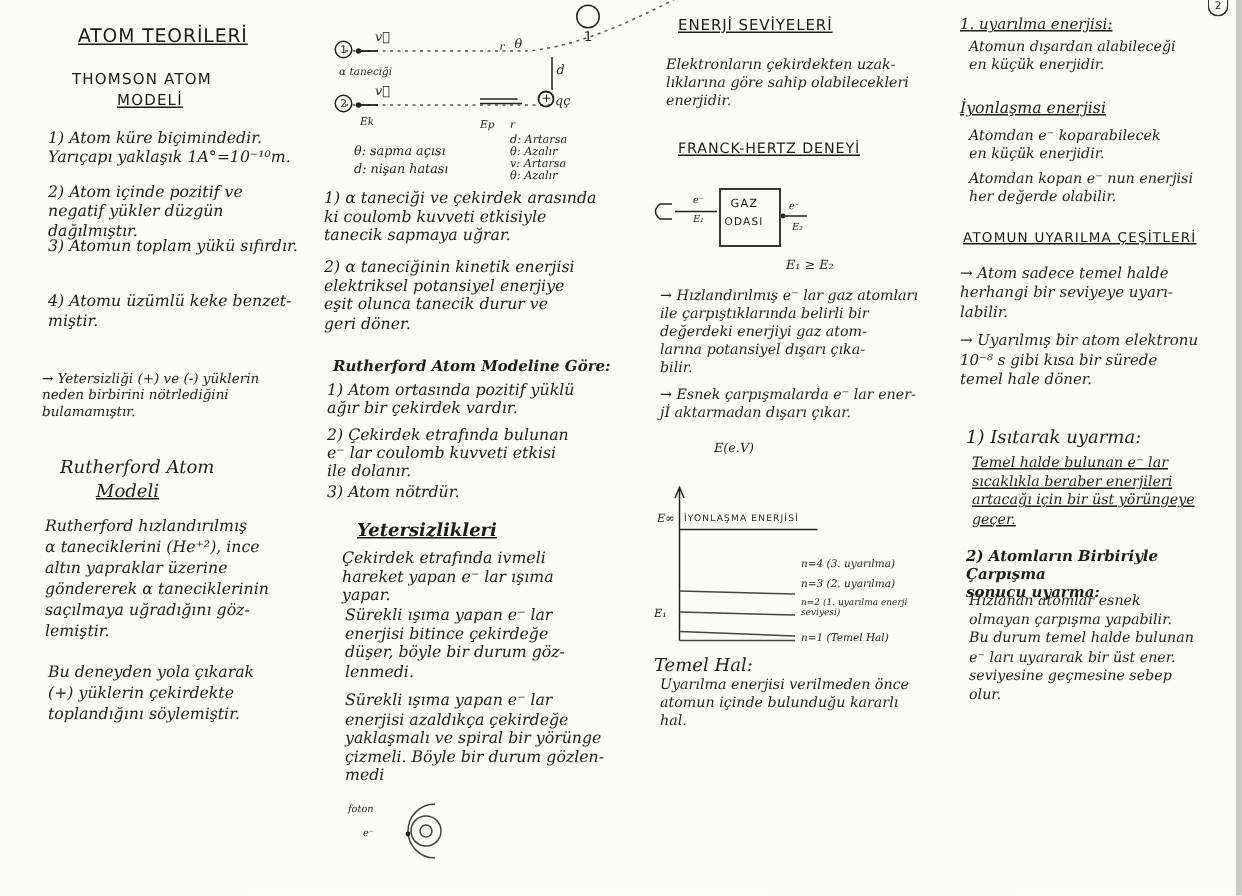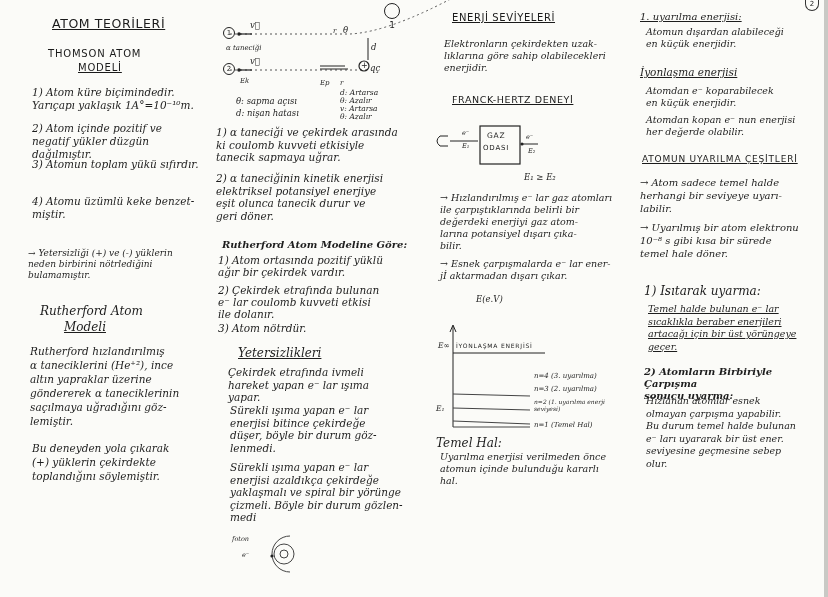--- a/index.html
+++ b/index.html
@@ -98,21 +98,21 @@
 geri döner.</div>
 
   <div class="t hw" style="left:222px;top:238px;font-weight:bold;font-size:10px;">Rutherford Atom Modeline Göre:</div>
   <div class="t hw" style="left:218px;top:254px;line-height:12px;">1) Atom ortasında pozitif yüklü
 ağır bir çekirdek vardır.</div>
   <div class="t hw" style="left:218px;top:284px;line-height:12px;">2) Çekirdek etrafında bulunan
 e⁻ lar coulomb kuvveti etkisi
 ile dolanır.</div>
   <div class="t hw" style="left:218px;top:322px;">3) Atom nötrdür.</div>
 
-  <div class="t hw big u" style="left:238px;top:346px;font-weight:normal;">Yetersizlikleri</div>
+  <div class="t hw big u" style="left:238px;top:346px;font-weight:bold;">Yetersizlikleri</div>
   <div class="t hw" style="left:228px;top:366px;line-height:12.5px;">Çekirdek etrafında ivmeli
 hareket yapan e⁻ lar ışıma
 yapar.</div>
   <div class="t hw" style="left:230px;top:404px;line-height:12.5px;">Sürekli ışıma yapan e⁻ lar
 enerjisi bitince çekirdeğe
 düşer, böyle bir durum göz-
 lenmedi.</div>
   <div class="t hw" style="left:230px;top:461px;line-height:12.5px;">Sürekli ışıma yapan e⁻ lar
 enerjisi azaldıkça çekirdeğe
 yaklaşmalı ve spiral bir yörünge

